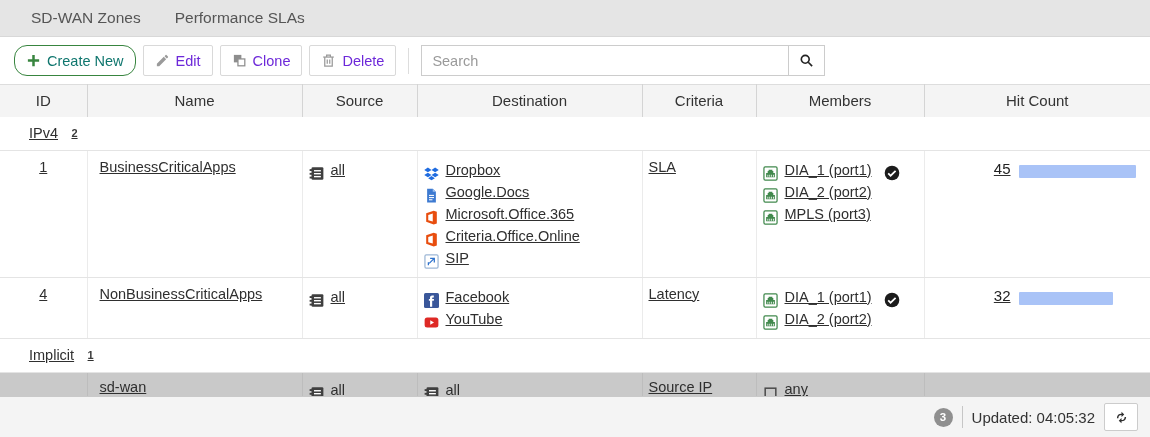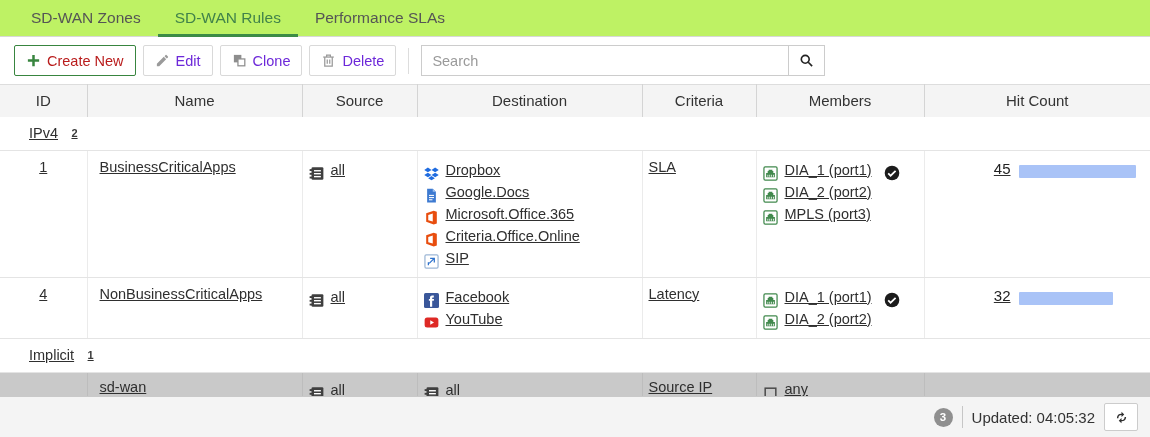--- a/index.html
+++ b/index.html
@@ -1,29 +1,29 @@
 <!DOCTYPE html>
 <html><head>
 <meta charset="utf-8">
 <style>
   * { box-sizing: border-box; margin: 0; padding: 0; }
   html,body { width:1150px; height:437px; overflow:hidden; }
   body { font-family:"Liberation Sans", sans-serif; background:#fff; color:#333; font-size:14px; position:relative; }
 
   
-  .tabbar { display:flex; align-items:stretch; height:37px; border-bottom:1px solid #d8d8d8; background:#bef264; padding-left:14px; }
+  .tabbar { display:flex; align-items:stretch; height:37px; border-bottom:1px solid #d8d8d8; background:#e5e5e5; padding-left:14px; }
   .tab { display:flex; align-items:center; padding:0 17px; font-size:15.5px; color:#555; cursor:pointer; position:relative; }
   .tab.active { color:#41834a; }
   .tab.active::after { content:""; position:absolute; left:0; right:0; bottom:-1px; height:3px; background:#3c8c46; }
 
   
   .toolbar { display:flex; align-items:center; height:47px; padding:0 14px; background:#fff; gap:7px; }
   .btn { display:inline-flex; align-items:center; gap:6px; height:31px; padding:0 11px; background:#fff; border:1px solid #d9d9d9; border-radius:2px; font-size:14.5px; color:#6d28d9; cursor:default; }
   .btn svg { flex:0 0 auto; }
-  .btn.primary { border-color:#38853f; color:#b91c1c; cursor:pointer; }
+  .btn.primary { border-color:#38853f; color:#0f766e; cursor:pointer;border-radius:13px; }
   .tb-sep { width:1px; height:26px; background:#ddd; margin:0 5px; }
   .searchwrap { display:flex; align-items:stretch; height:31px; }
   .searchwrap input { width:368px; border:1px solid #ccc; border-right:1px solid #ccc; padding:0 10px; font-size:14.5px; color:#14532d; font-family:"Liberation Sans",sans-serif; outline:none; }
   .searchwrap input::placeholder { color:#9a9a9a; }
   .search-btn { width:36px; display:flex; align-items:center; justify-content:center; background:#fff; border:1px solid #ccc; border-left:none; cursor:pointer; }
 
   
   table { width:1150px; border-collapse:collapse; table-layout:fixed; }
   thead th { height:32px; background:#f4f4f4; border-top:1px solid #ddd; border-right:1px solid #d4d4d4; font-weight:normal; font-size:15px; color:#333; text-align:center; }
   thead th:last-child { border-right:none; }
@@ -58,21 +58,20 @@
   .foot-badge { display:inline-flex; align-items:center; justify-content:center; width:19px; height:19px; border-radius:50%; background:#8f8f8f; color:#fff; font-size:11.5px; font-weight:bold; }
   .foot-sep { width:1px; height:22px; background:#c6c6c6; }
   .foot-text { font-size:15px; color:#333; }
   .refresh-btn { width:34px; height:28px; background:#fff; border:1px solid #ccc; border-radius:2px; display:flex; align-items:center; justify-content:center; cursor:pointer; }
 </style>
 </head>
 <body>
 
 <div class="tabbar">
   <div class="tab">SD-WAN Zones</div>
-  <div class="tab active">SD-WAN Rules</div>
   <div class="tab">Performance SLAs</div>
 </div>
 
 <div class="toolbar">
   <button class="btn primary">
     <span class="ico">
         <svg viewBox="0 0 24 24">
           <path fill="#38853f" d="M10 3h4v7h7v4h-7v7h-4v-7H3v-4h7z"></path>
         </svg>
       </span>

